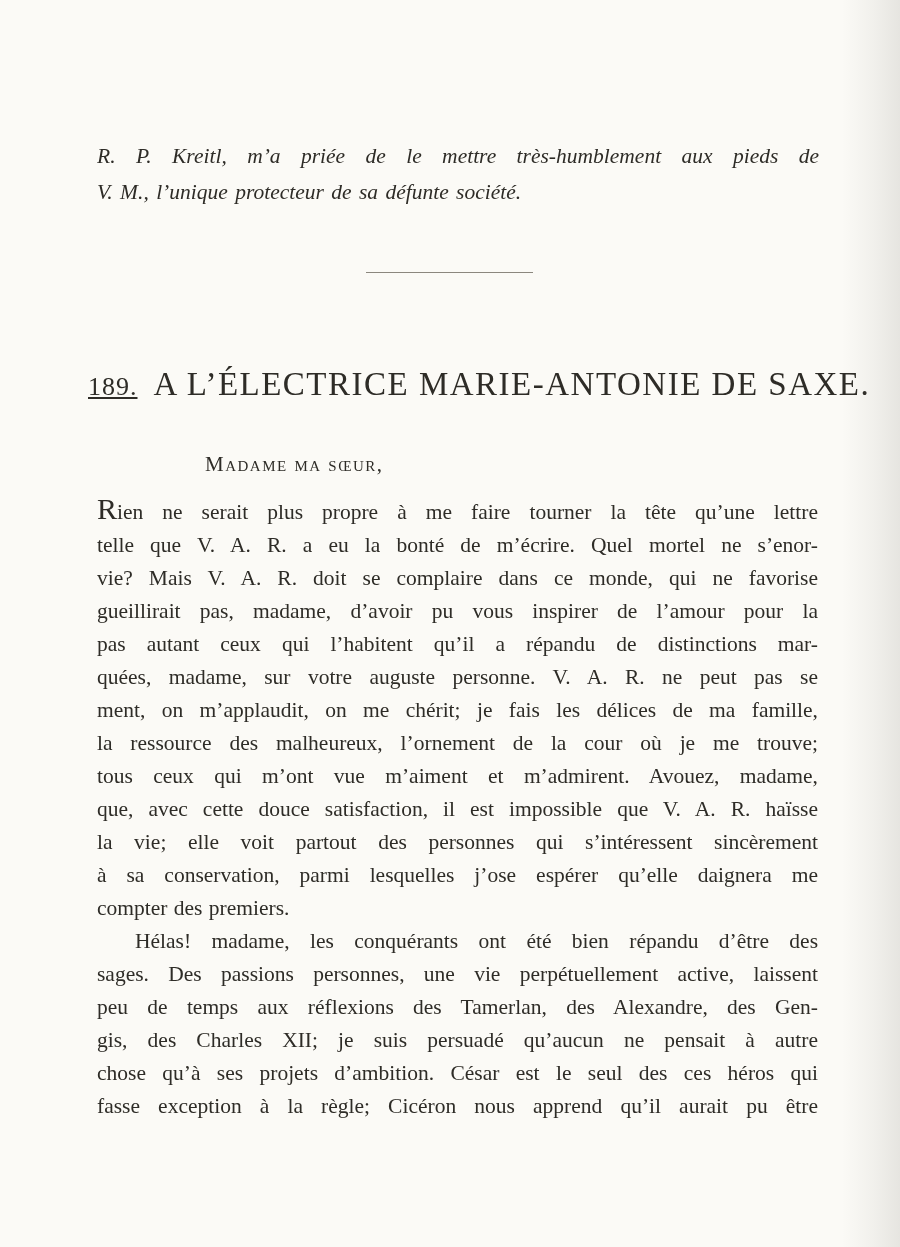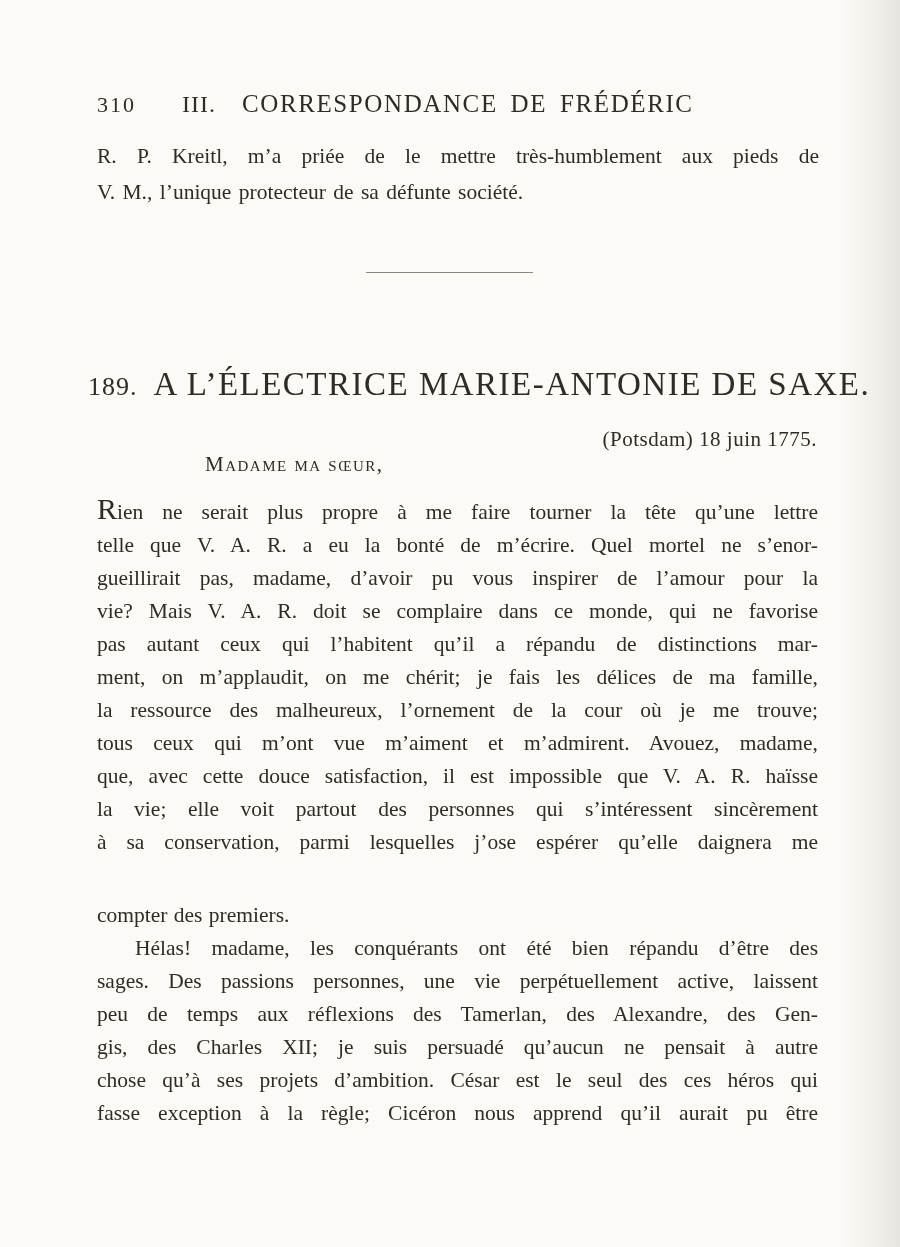--- a/index.html
+++ b/index.html
@@ -32,39 +32,40 @@
   .page-number { font-size: 22px; letter-spacing: 2px; }
   .chapter-numeral { margin-left: 46px; font-size: 24px; }
   .running-title { margin-left: 26px; font-size: 25px; letter-spacing: 1.6px; word-spacing: 5px; white-space: nowrap; }
 
   .fragment {
     position: absolute;
     top: 138px; left: 97px; width: 722px;
     font-size: 21.5px;
     line-height: 36px;
     word-spacing: 2px;
+    font-style: italic;
   }
   .fragment .frag-line { height: 36px; overflow: hidden; text-align: justify; text-align-last: justify; }
   .fragment .frag-line.last { text-align-last: left; }
 
   .divider {
     position: absolute;
     top: 272px; left: 366px; width: 167px;
     border-top: 1.5px solid #8b877e;
   }
 
   .letter-heading {
     position: absolute;
     top: 366px; left: 88px; width: 726px;
     text-align: center;
     font-size: 29px;
     letter-spacing: 1.5px;
     white-space: nowrap;
   }
-  .letter-number { font-size: 26px; margin-right: 16px; letter-spacing: 1px; }
+  .letter-number { font-size: 26px; margin-right: 16px; letter-spacing: 1px; text-decoration: underline; }
   .letter-title { font-size: 33px; }
 
   .dateline {
     position: absolute;
     top: 427px; left: 97px; width: 720px;
     text-align: right;
     font-size: 21px;
     letter-spacing: 0.5px;
   }
 
@@ -82,58 +83,53 @@
     font-size: 21.5px;
   }
   .jline {
     height: 33px;
     line-height: 33px;
     overflow: hidden;
     text-align: justify;
     text-align-last: justify;
     word-spacing: 1px;
   }
-  .jline.para-end { text-align-last: left; margin-top: 40px; }
+  .jline.para-end { text-align-last: left; }
   .jline.indent { text-indent: 38px; }
   .jline.initial-line::first-letter {
     font-size: 30px;
     line-height: 20px;
   }
 </style>
 </head>
 <body>
 
 <div class="page">
-  <div class="running-header">
-    <span class="page-number">310</span>
-    <span class="chapter-numeral">III.</span>
-    <span class="running-title">CORRESPONDANCE DE FRÉDÉRIC</span>
-  </div>
 
   <div class="fragment">
     <div class="frag-line">R. P. Kreitl, m’a priée de le mettre très-humblement aux pieds de</div>
     <div class="frag-line last">V. M., l’unique protecteur de sa défunte société.</div>
   </div>
 
   <div class="divider"></div>
 
   <div class="letter-heading">
     <span class="letter-number">189.</span><span class="letter-title">A L’ÉLECTRICE MARIE-ANTONIE DE SAXE.</span>
   </div>
 
-  <div class="dateline">(Potsdam) 18 juin 1775.</div>
 
   <div class="salutation">Madame ma sœur,</div>
 
   <div class="letter-body">
     <div class="jline initial-line">Rien ne serait plus propre à me faire tourner la tête qu’une lettre</div>
     <div class="jline">telle que V. A. R. a eu la bonté de m’écrire.  Quel mortel ne s’enor-</div>
+    <div class="jline">vie? Mais V. A. R. doit se complaire dans ce monde, qui ne favorise</div>
     <div class="jline">gueillirait pas, madame, d’avoir pu vous inspirer de l’amour pour la</div>
-    <div class="jline">vie? Mais V. A. R. doit se complaire dans ce monde, qui ne favorise</div>
     <div class="jline">pas autant ceux qui l’habitent qu’il a répandu de distinctions mar-</div>
+    <div class="jline">quées, madame, sur votre auguste personne.  V. A. R. ne peut pas se</div>
     <div class="jline">ment, on m’applaudit, on me chérit; je fais les délices de ma famille,</div>
     <div class="jline">la ressource des malheureux, l’ornement de la cour où je me trouve;</div>
     <div class="jline">tous ceux qui m’ont vue m’aiment et m’admirent.  Avouez, madame,</div>
     <div class="jline">que, avec cette douce satisfaction, il est impossible que V. A. R. haïsse</div>
     <div class="jline">la vie; elle voit partout des personnes qui s’intéressent sincèrement</div>
     <div class="jline">à sa conservation, parmi lesquelles j’ose espérer qu’elle daignera me</div>
     <div class="jline para-end">compter des premiers.</div>
 
     <div class="jline indent">Hélas! madame, les conquérants ont été bien répandu d’être des</div>
     <div class="jline">sages.  Des passions personnes, une vie perpétuellement active, laissent</div>

